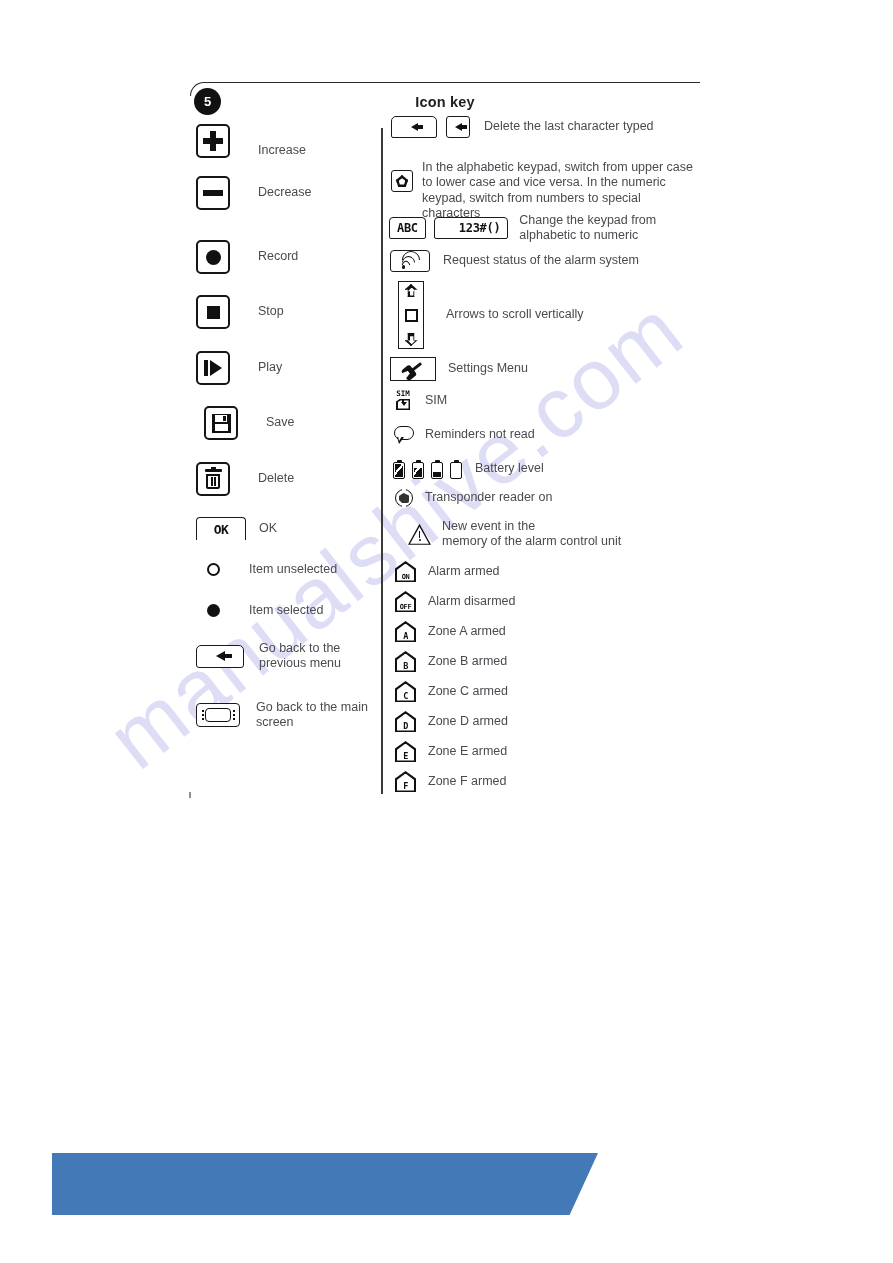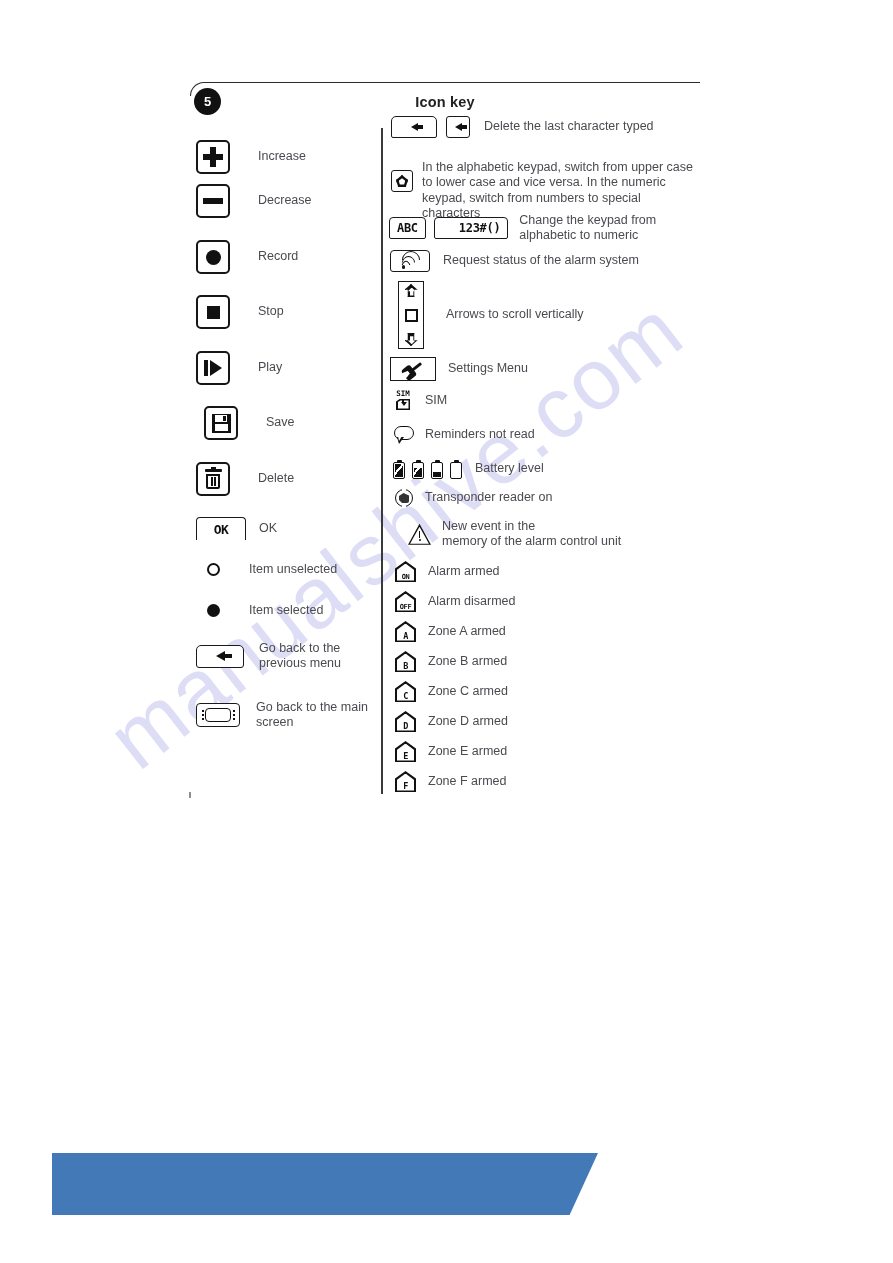--- a/index.html
+++ b/index.html
@@ -539,28 +539,28 @@
 
 <div id="sheet">
 
   <div id="header-rule"></div>
 
   <div id="section-badge">5</div>
   <div id="page-title">Icon key</div>
 
   <div id="col-divider"></div>
 
-  <div class="row left-row" style="top:140px;">
+  <div class="row left-row" style="top:124px;align-items:flex-end;">
     <div class="keybox">
         <div class="ico-plus"></div>
       </div>
     <div class="label" style="margin-left:28px;">Increase</div>
   </div>
 
-  <div class="row left-row" style="top:184px;">
+  <div class="row left-row" style="top:176px;">
     <div class="keybox">
         <div class="ico-minus"></div>
       </div>
     <div class="label" style="margin-left:28px;">Decrease</div>
   </div>
 
   <div class="row left-row" style="top:240px;">
     <div class="keybox">
         <div class="ico-circle-fill"></div>
       </div>

